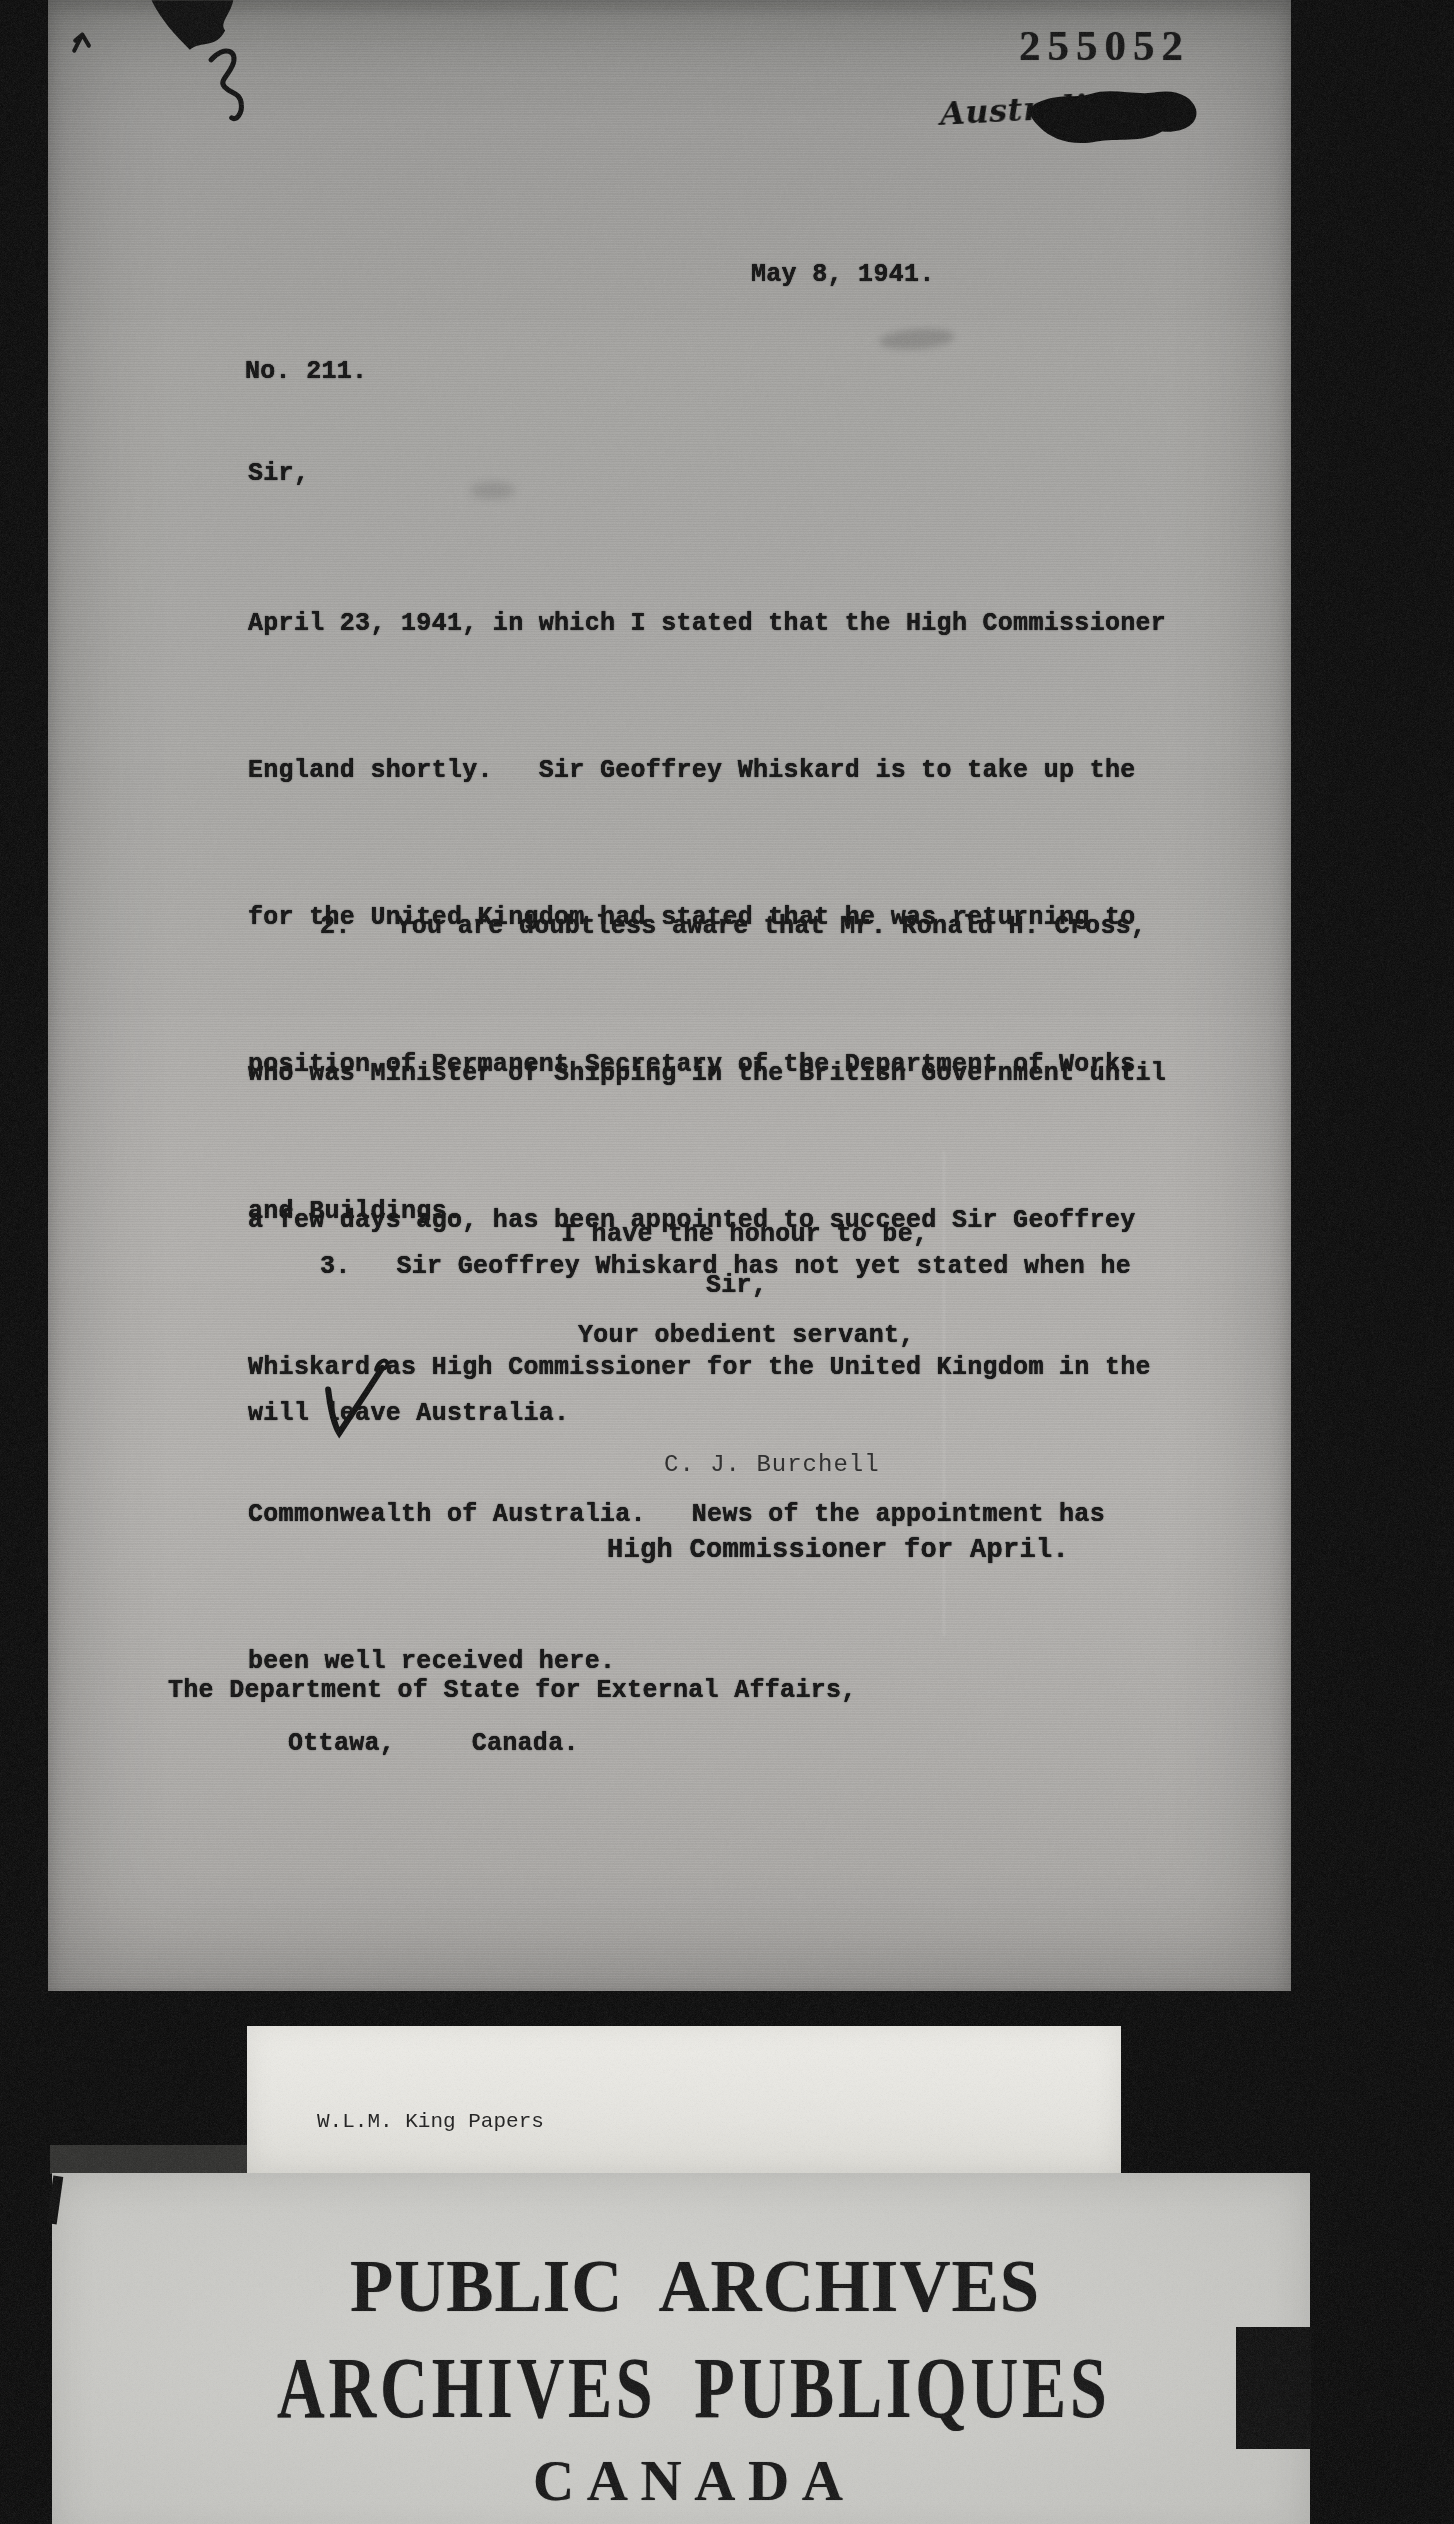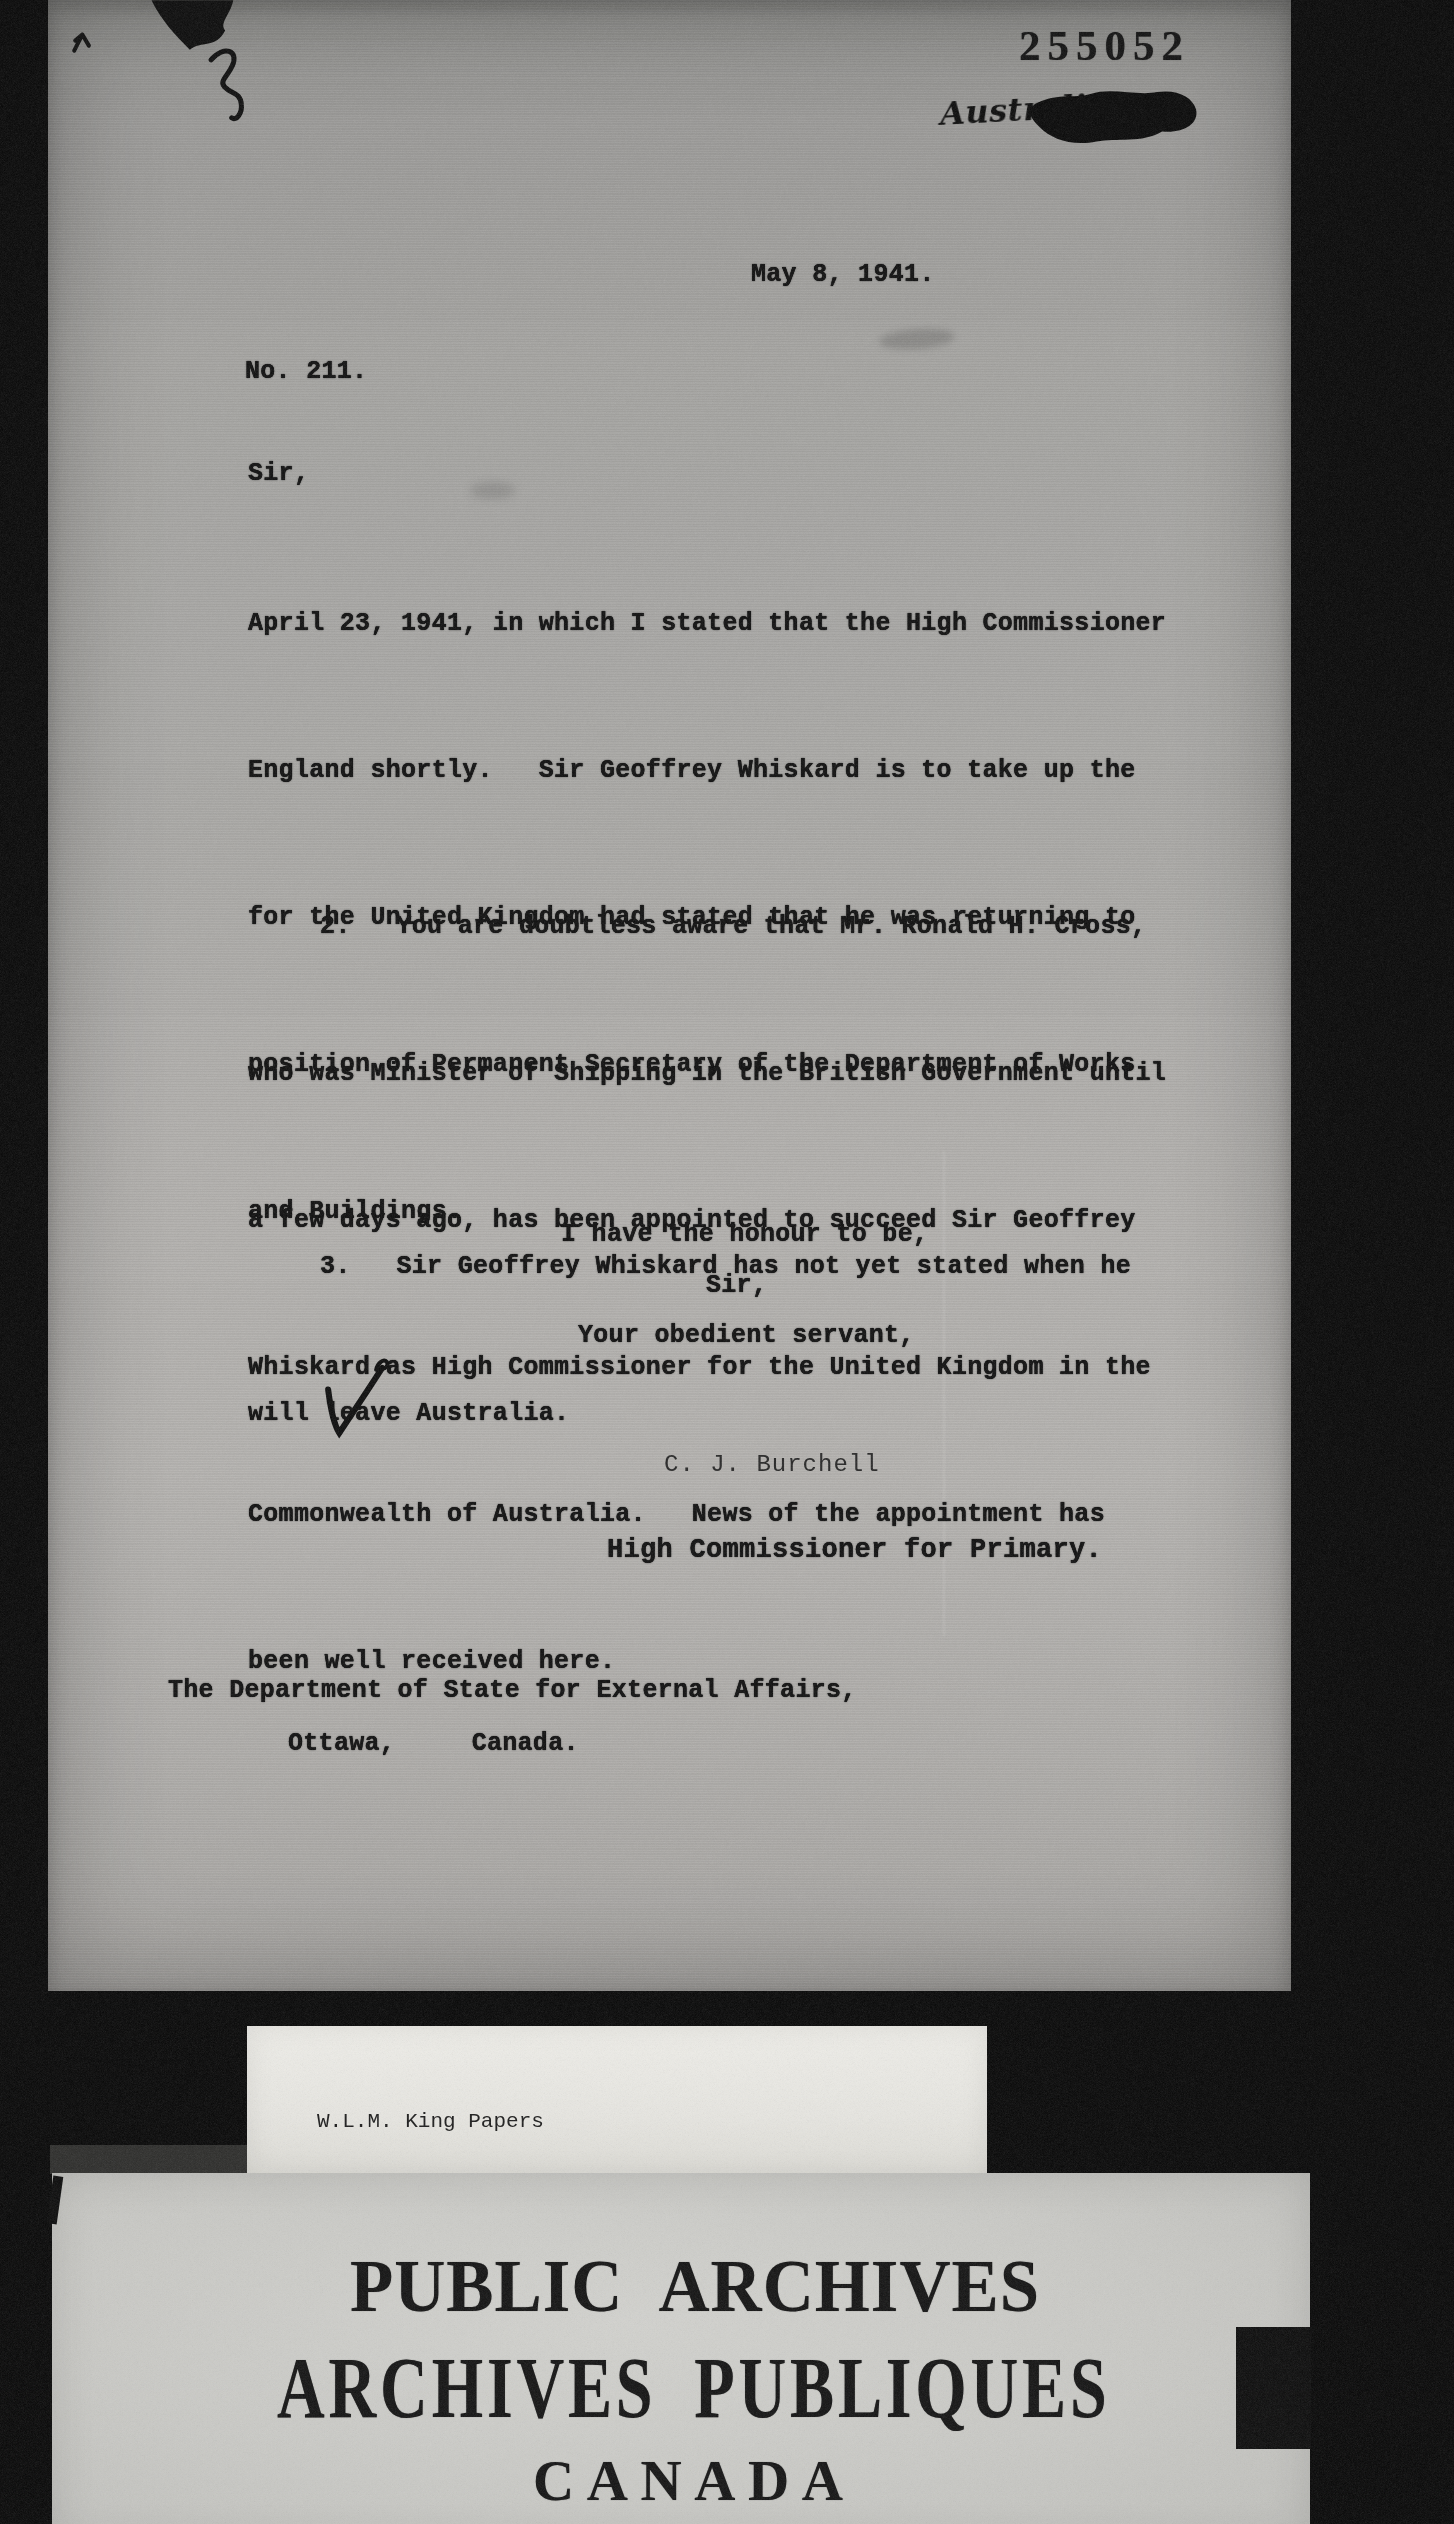--- a/index.html
+++ b/index.html
@@ -44,21 +44,21 @@
     font-size:32px;line-height:40px;color:#0a0a0a;transform:rotate(-3deg);
     filter:blur(0.3px);letter-spacing:0.5px;}
 
   
   .smudge{position:absolute;border-radius:50%;pointer-events:none;}
   .smudge-a{left:879px;top:329px;width:76px;height:20px;background:rgba(0,0,0,.16);filter:blur(3.5px);transform:rotate(-4deg);}
   .smudge-b{left:470px;top:482px;width:45px;height:17px;background:rgba(0,0,0,.12);filter:blur(4px);}
   .streak{position:absolute;left:943px;top:1151px;width:2px;height:485px;background:rgba(255,255,255,.13);filter:blur(1px);}
 
   
-  .label-card{position:absolute;left:247px;top:2026px;width:740px;height:149px;
+  .label-card{position:absolute;left:247px;top:2026px;width:874px;height:149px;
     background:linear-gradient(180deg,#efeee9,#e7e6e1 60%,#dddcd6);
     box-shadow:inset 0 0 30px rgba(0,0,0,.08);}
   .label-text{position:absolute;left:70px;top:33px;
     font-family:"Liberation Mono","DejaVu Sans Mono",monospace;
     font-size:21px;line-height:25px;color:#1b1b1b;white-space:pre;
     filter:blur(0.2px);}
   .label-line{display:block;}
   .label-line:nth-child(2){padding-left:24px;}
   .label-line:nth-child(3){padding-left:48px;}
   .label-line:nth-child(4){padding-left:77px;}
@@ -122,21 +122,21 @@
   <div class="typed size-body para" style="top:1144px;">
     <div class="fl-b">3.   Sir Geoffrey Whiskard has not yet stated when he</div>
     <div>will leave Australia.</div>
   </div>
 
   <div class="typed size-body" style="left:561px;top:1210px;">I have the honour to be,</div>
   <div class="typed size-body" style="left:706px;top:1261px;">Sir,</div>
   <div class="typed size-body" style="left:578px;top:1311px;">Your obedient servant,</div>
 
   <div class="typed sig-name" style="left:664px;top:1440px;">C. J. Burchell</div>
-  <div class="typed sig-title" style="left:607px;top:1526px;">High Commissioner for Primary.</div>
+  <div class="typed sig-title" style="left:607px;top:1526px;">High Commissioner for April.</div>
 
   <div class="typed addr" style="left:168px;top:1666px;">The Department of State for External Affairs,</div>
   <div class="typed addr" style="left:288px;top:1719px;">Ottawa,     Canada.</div>
 
   <svg class="hand-svg" width="1454" height="2553" viewBox="0 0 2880 5056">
     <path d="M300,0 L462,0 C456,30 434,44 446,60 C428,96 398,80 376,98 C348,70 318,38 300,0 Z" fill="#0a0a0a"></path>
     <path d="M147,100 L163,68 L176,90 M163,68 L149,80" stroke="#0d0d0d" stroke-width="8" fill="none" stroke-linecap="round" stroke-linejoin="round"></path>
     <path d="M418,118 C444,88 474,100 460,130 C450,152 434,160 445,172 C458,186 476,182 478,206 C480,224 468,240 459,233" stroke="#0c0c0c" stroke-width="10" fill="none" stroke-linecap="round"></path>
     <path d="M2048,208 C2088,182 2128,196 2160,186 C2200,172 2252,190 2292,182 C2332,176 2362,192 2369,216 C2376,246 2342,264 2302,260 C2262,284 2212,272 2172,280 C2122,290 2082,274 2060,252 C2040,234 2034,218 2048,208 Z" fill="#070707"></path>
     <path d="M650,2752 C655,2792 662,2822 672,2838 C700,2796 736,2742 757,2709" stroke="#0b0b0b" stroke-width="12" fill="none" stroke-linecap="round"></path>

